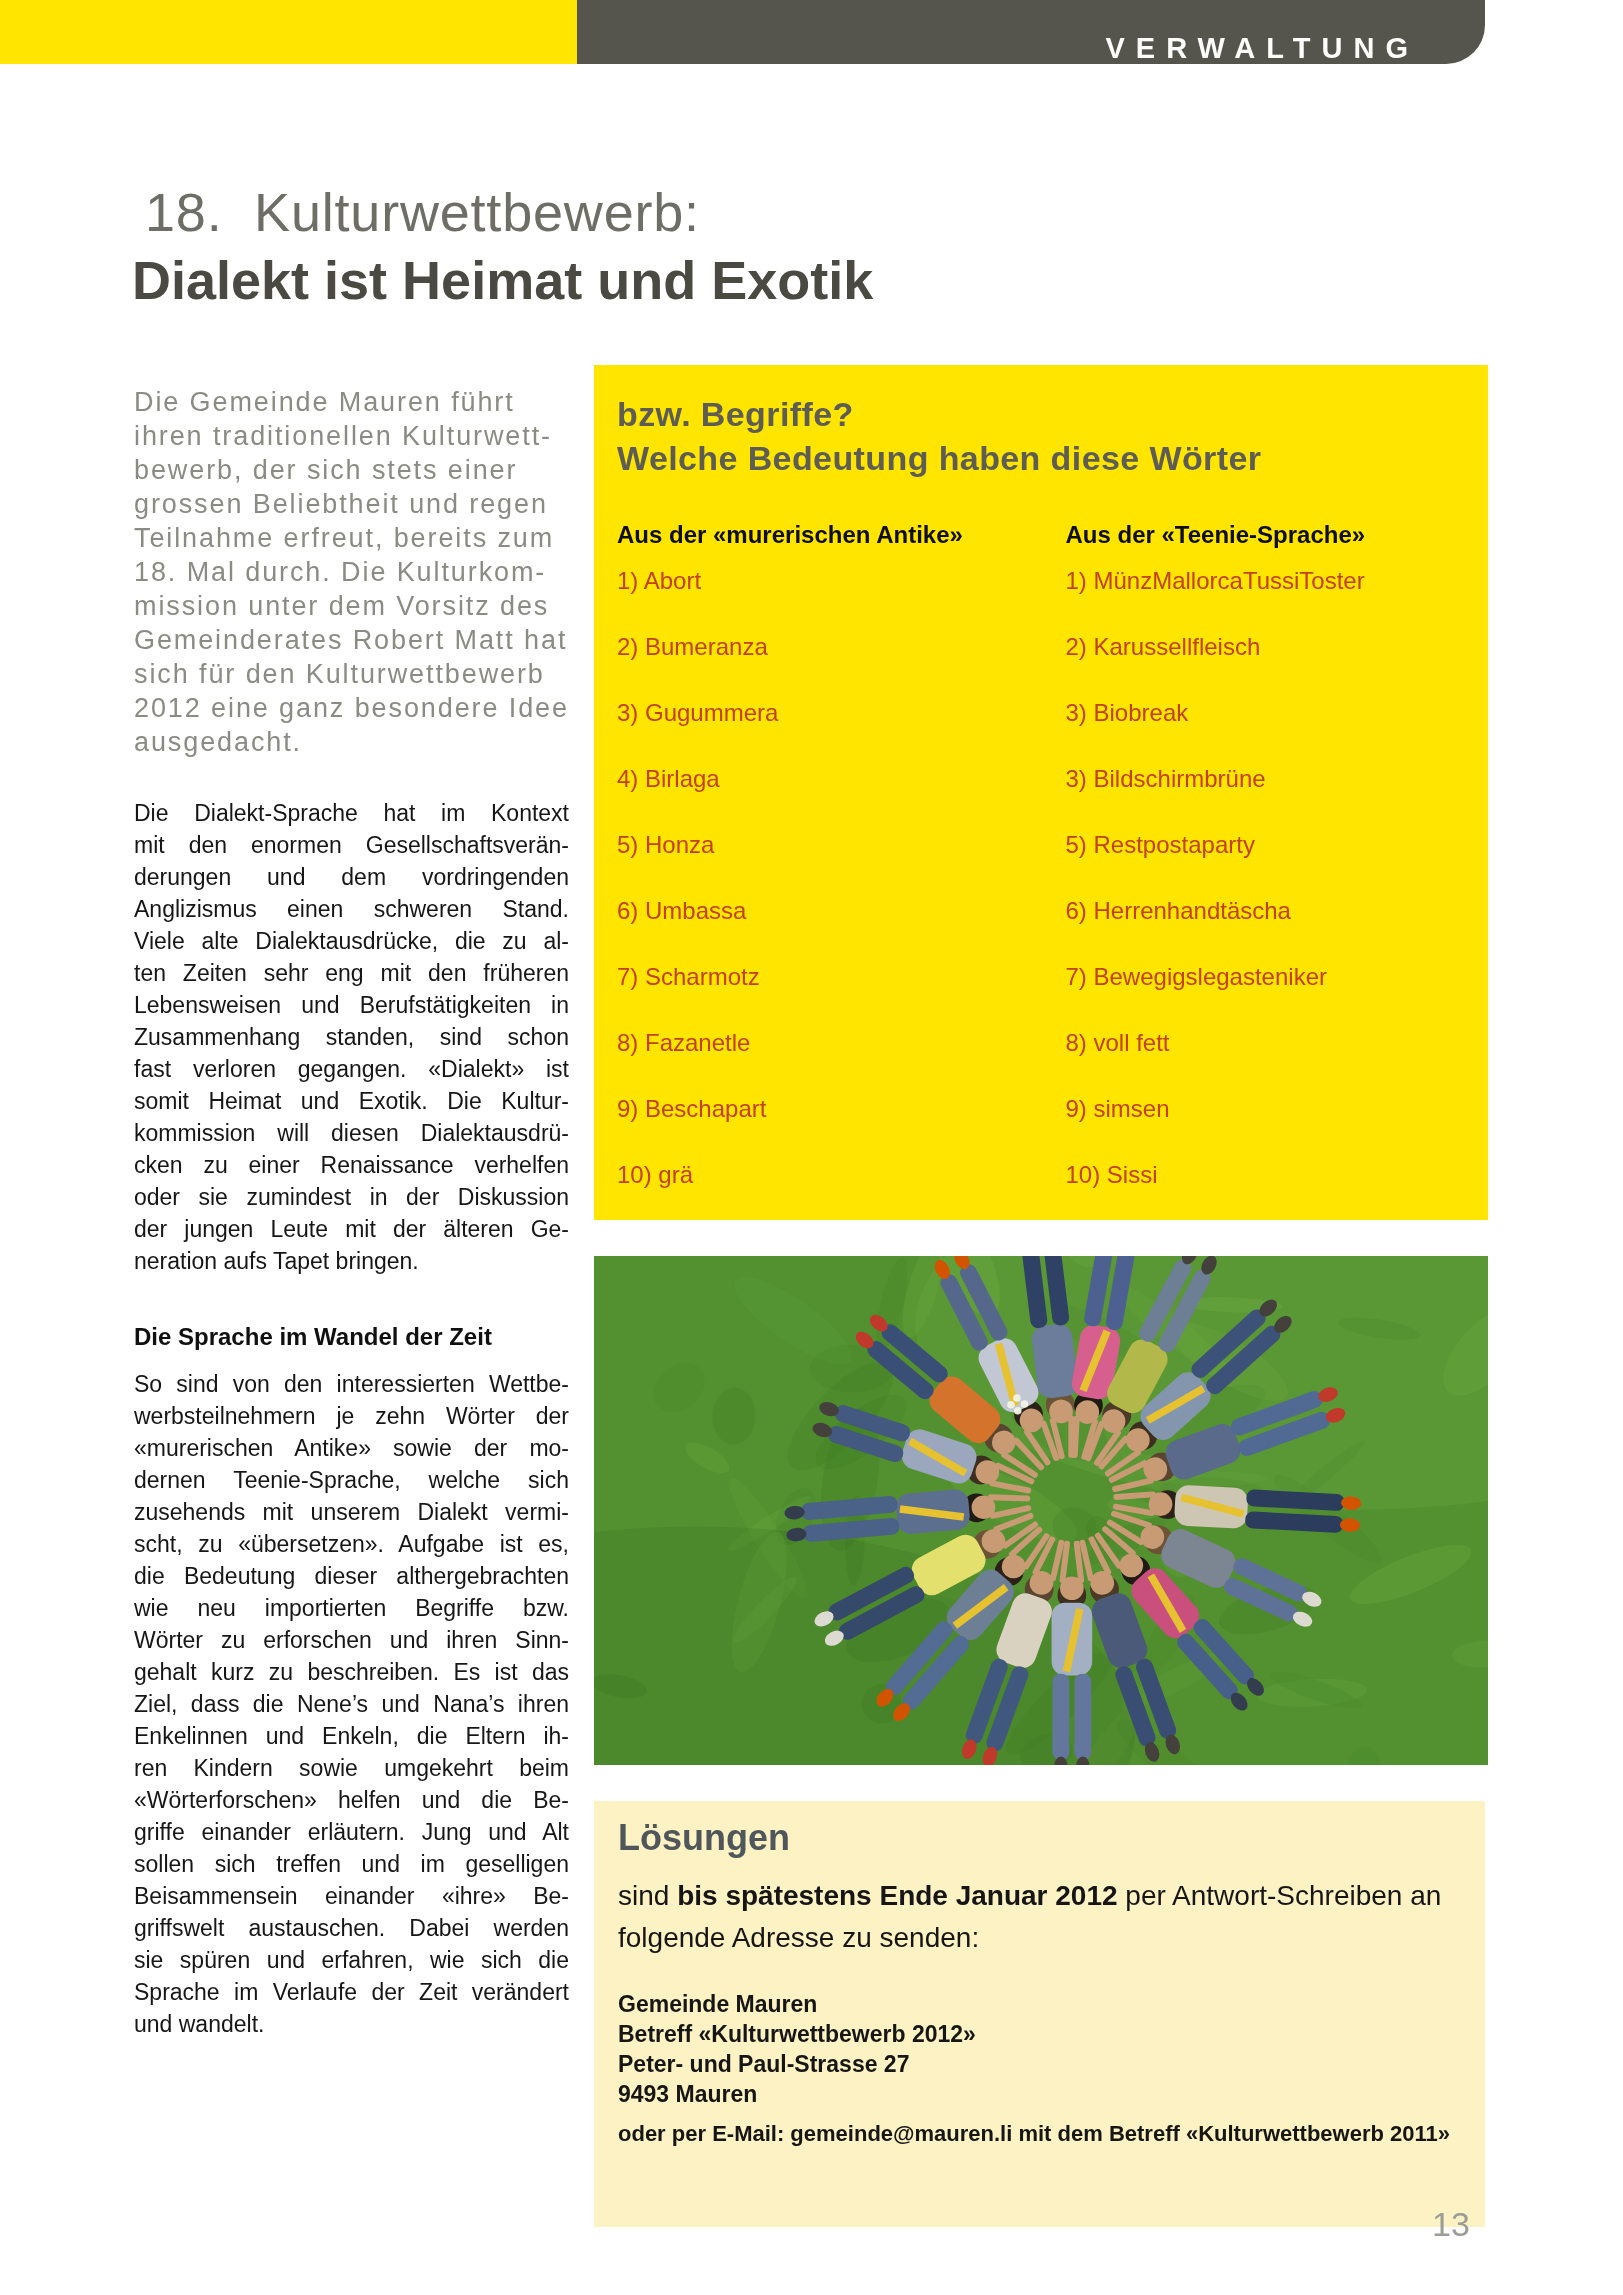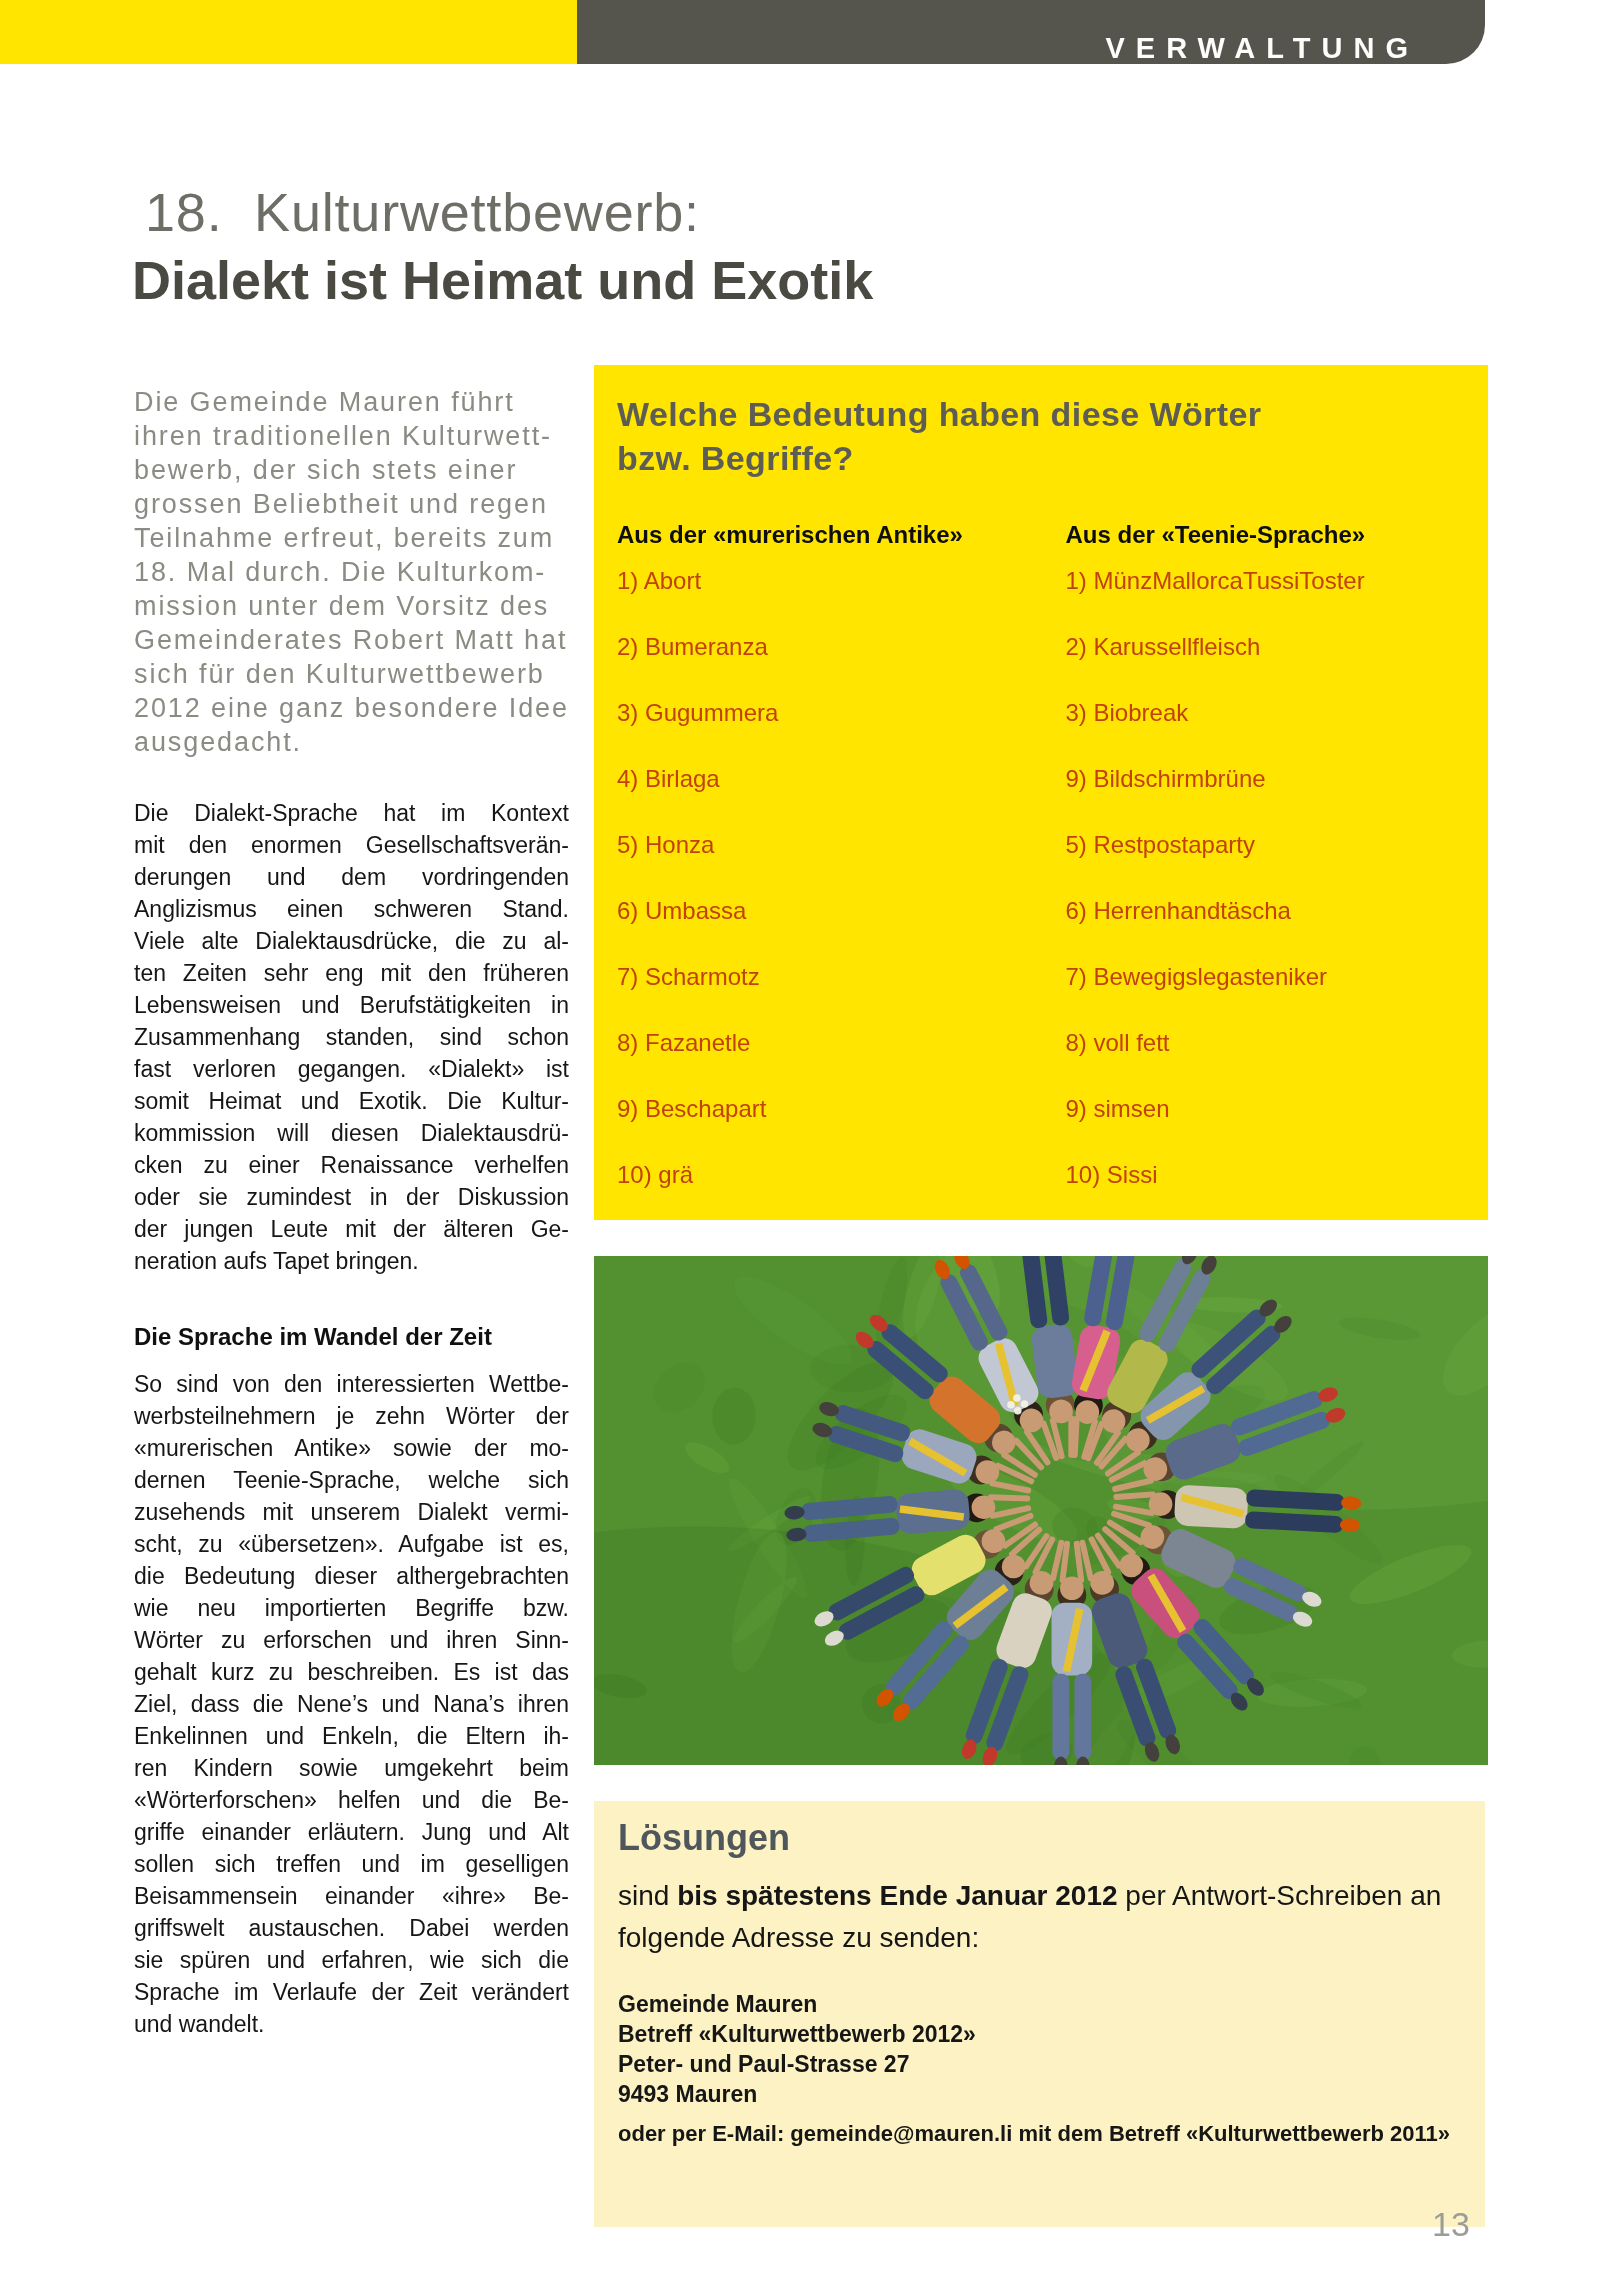--- a/index.html
+++ b/index.html
@@ -127,22 +127,22 @@
         <div class="jline">Beisammensein einander «ihre» Be-</div>
         <div class="jline">griffswelt austauschen. Dabei werden</div>
         <div class="jline">sie spüren und erfahren, wie sich die</div>
         <div class="jline">Sprache im Verlaufe der Zeit verändert</div>
         <div class="jline last">und wandelt.</div>
       </div>
   </div>
 
   <section class="quizbox">
     <div class="qtitle">
+      <div>bzw. Begriffe?</div>
       <div>Welche Bedeutung haben diese Wörter</div>
-      <div>bzw. Begriffe?</div>
     </div>
     <div class="qcols">
       <div class="qcol">
         <div class="qhead">Aus der «murerischen Antike»</div>
         <div>
             <div class="qitem">1) Abort</div>
             <div class="qitem">2) Bumeranza</div>
             <div class="qitem">3) Gugummera</div>
             <div class="qitem">4) Birlaga</div>
             <div class="qitem">5) Honza</div>
@@ -152,21 +152,21 @@
             <div class="qitem">9) Beschapart</div>
             <div class="qitem">10) grä</div>
           </div>
       </div>
       <div class="qcol c2">
         <div class="qhead">Aus der «Teenie-Sprache»</div>
         <div>
             <div class="qitem">1) MünzMallorcaTussiToster</div>
             <div class="qitem">2) Karussellfleisch</div>
             <div class="qitem">3) Biobreak</div>
-            <div class="qitem">9) Bildschirmbrüne</div>
+            <div class="qitem">3) Bildschirmbrüne</div>
             <div class="qitem">5) Restpostaparty</div>
             <div class="qitem">6) Herrenhandtäscha</div>
             <div class="qitem">7) Bewegigslegasteniker</div>
             <div class="qitem">8) voll fett</div>
             <div class="qitem">9) simsen</div>
             <div class="qitem">10) Sissi</div>
           </div>
       </div>
     </div>
   </section>

